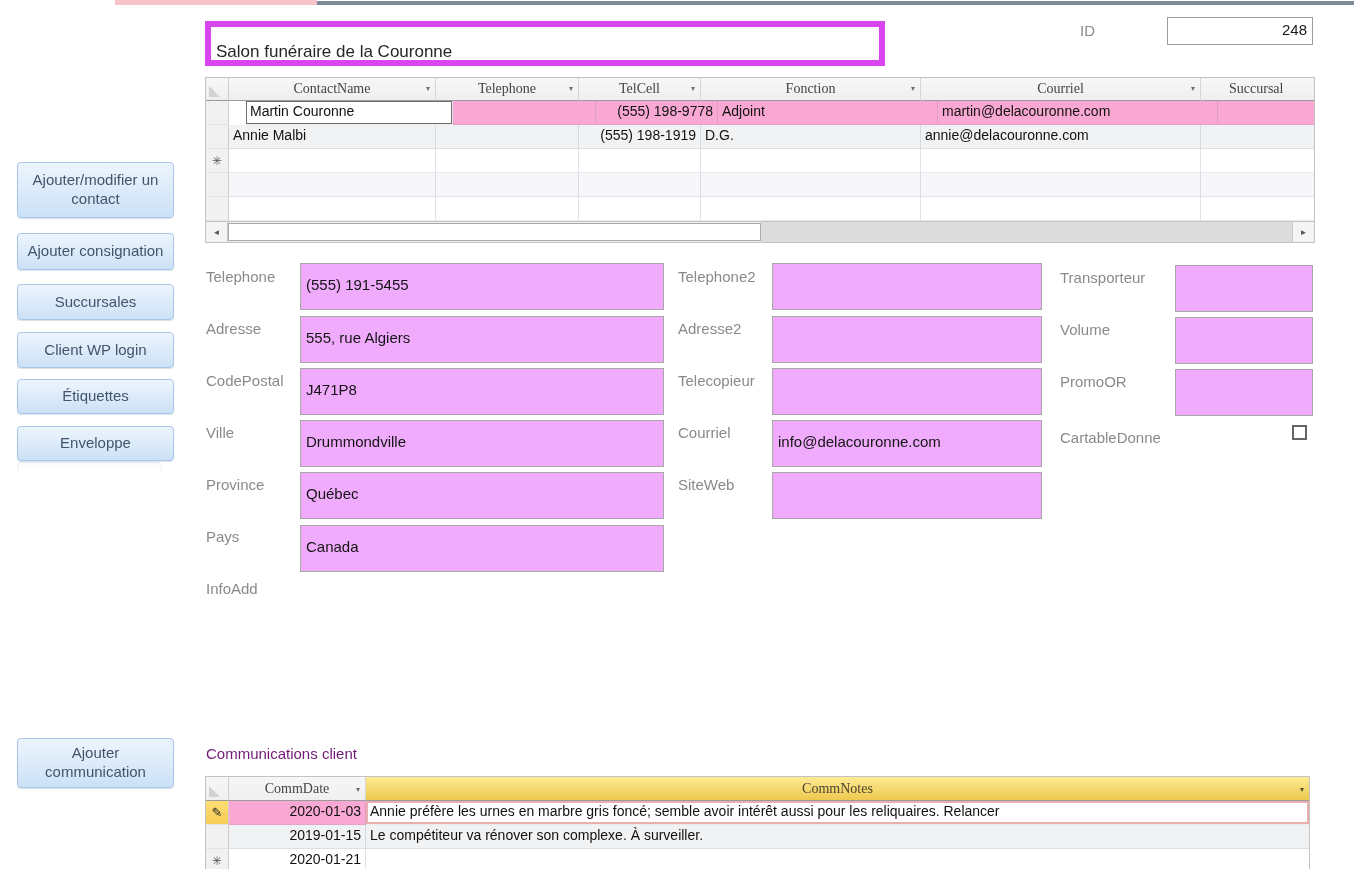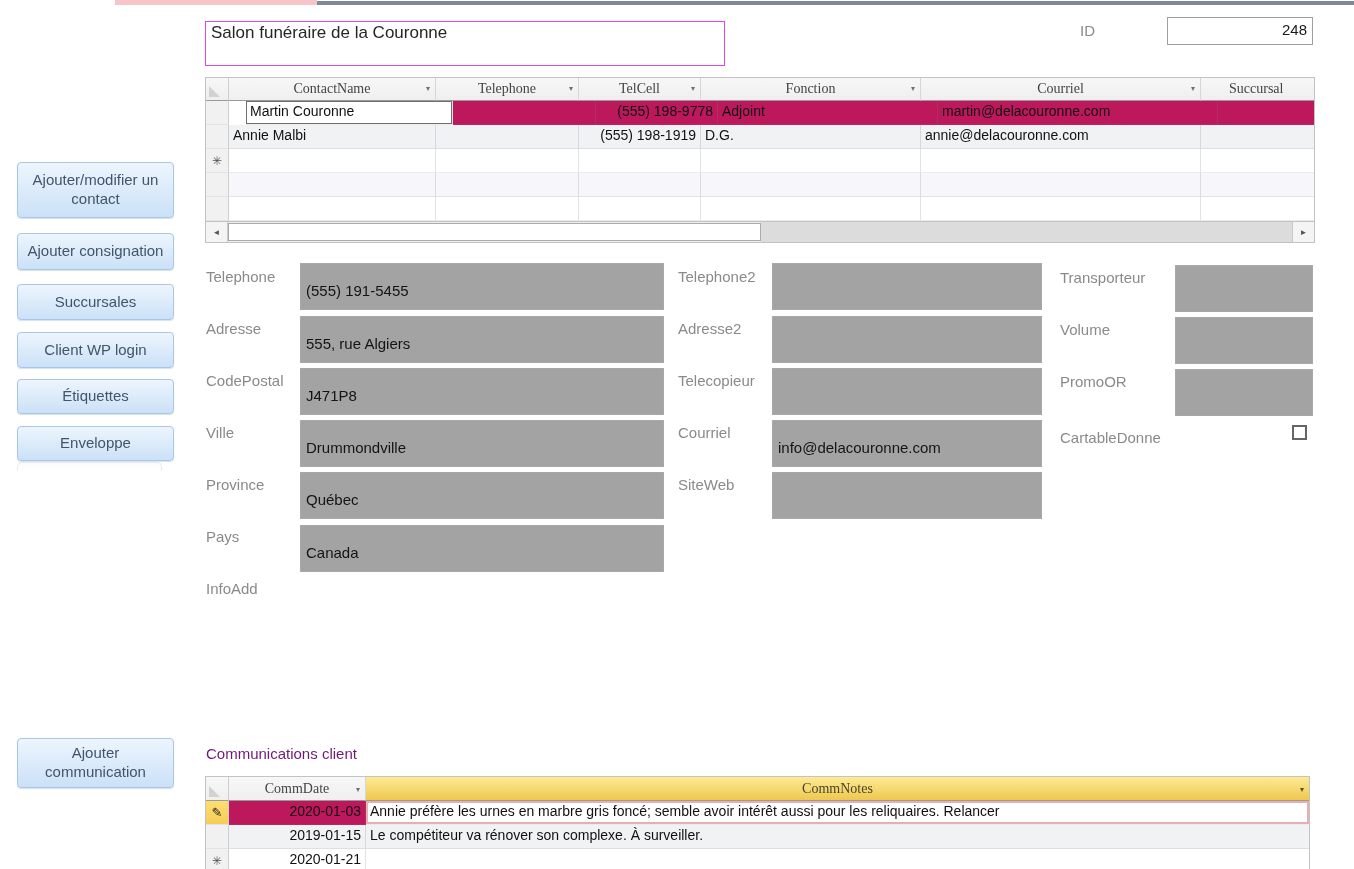--- a/index.html
+++ b/index.html
@@ -7,22 +7,22 @@
   body { font-family:"Liberation Sans", sans-serif; }
   #screen { position:relative; width:1354px; height:869px; background:#ffffff; overflow:hidden; }
 
   .abs { position:absolute; }
 
   
   .tab-pink { left:115px; top:0; width:202px; height:5px; background:#f7c5c9; }
   .tab-line { left:317px; top:1px; width:1037px; height:4px; background:#7e8a97; }
 
   
-  .title-box { left:205px; top:21px; width:520px; height:45px; border:1px solid #d946ef; background:#fff;
-               font-size:17px; color:#262626; padding:1px 5px; }
+  .title-box { left:205px; top:21px; width:680px; height:45px; border:6px solid #d946ef; background:#fff;
+               font-size:17px; color:#262626; padding:15px 5px; }
   .id-label { left:1080px; top:22px; font-size:15px; color:#8a8a8a; }
   .id-box { left:1167px; top:17px; width:146px; height:28px; border:1px solid #9f9f9f; background:#fff;
             font-size:15px; color:#1a1a1a; text-align:right; padding:3px 5px; }
 
   
   .btn { left:17px; width:157px; border:1px solid #a9c6e8; border-radius:4px;
          background:linear-gradient(#edf5fd,#cbe1f7); color:#44546b; font-size:15px;
          display:flex; align-items:center; justify-content:center; text-align:center;
          line-height:1.25; cursor:pointer; box-shadow:0 1px 1px rgba(100,130,160,.25); padding:2px 6px; }
   .btn-ghost { left:17px; top:462px; width:145px; height:9px; border:1px solid #c9d6e4; border-bottom:none;
@@ -36,21 +36,21 @@
            justify-content:center; position:relative;font-family:Liberation Serif, serif; }
   .hcell .arrow { position:absolute; right:5px; top:6px; font-size:8px; color:#707070; }
   .sel { background:#f1f1f1; border-right:1px solid #cfcfcf; border-bottom:1px solid #e3e3e7;
          display:flex; align-items:center; justify-content:center; }
   .selhead { background:linear-gradient(#f7f7f7,#efefef); border-bottom:1px solid #9a9a9a; position:relative; }
   .selhead .diag { position:absolute; left:3px; bottom:3px; width:0; height:0;
                    border-bottom:11px solid #d2d2d2; border-right:11px solid transparent; }
   .cell { height:24px; font-size:14px; color:#111; padding:2px 4px; border-right:1px solid rgba(120,130,140,.22);
           border-bottom:1px solid rgba(120,130,140,.16); white-space:nowrap; overflow:hidden; }
   .r-align { text-align:right; }
-  .blue { background:#be185d; }
+  .blue { background:#f9a8d4; }
   .altgray { background:#f1f2f4; }
   .altlav { background:#f6f6fb; }
   .current-cell { background:#fff; box-shadow:inset 0 0 0 1px #6f6f6f;margin-left:17px; }
   .star { font-size:12px; color:#555; }
 
   
   .contacts { left:205px; top:77px; width:1110px; height:166px; }
   .c-sel { width:23px; min-width:23px; height:24px; }
   .c-sel-h { width:23px; min-width:23px; height:23px; }
   .c0 { width:207px; min-width:207px; }
@@ -64,21 +64,21 @@
   .hscroll { position:absolute; left:0; bottom:0; width:100%; height:21px; background:#efefef;
              border-top:1px solid #c3c3c3; display:flex; }
   .sc-btn { width:22px; background:#f4f4f4; border-right:1px solid #c9c9c9; color:#555; font-size:8px;
             display:flex; align-items:center; justify-content:center; cursor:pointer; }
   .sc-btn.right { border-right:none; border-left:1px solid #c9c9c9; }
   .sc-thumb { width:533px; background:#fff; border:1px solid #ababab; margin:1px 0; cursor:grab; }
   .sc-track { flex:1; background:#dcdcdc; }
 
   
   .flabel { font-size:15px; color:#8a8a8a; white-space:nowrap; }
-  .fbox { border:1px solid #a8a8a8; background:#a3a3a3; font-size:15px; color:#141414; padding:18px 5px;
+  .fbox { border:1px solid #a8a8a8; background:#f0abfc; font-size:15px; color:#141414; padding:12px 5px;
           overflow:hidden; }
   .checkbox { width:15px; height:15px; border:2px solid #666; background:#fff; cursor:pointer; }
 
   
   .comm-label { left:206px; top:745px; font-size:15px; color:#701a75; }
   .comm { left:205px; top:776px; width:1105px; height:93px; border-bottom:none; }
   .k-sel { width:23px; min-width:23px; height:24px; }
   .k-sel-h { width:23px; min-width:23px; height:24px; }
   .k0 { width:137px; min-width:137px; }
   .k1 { flex:1; }

